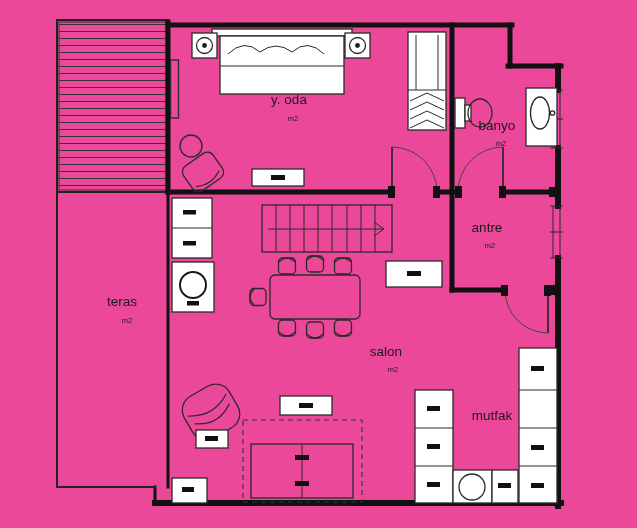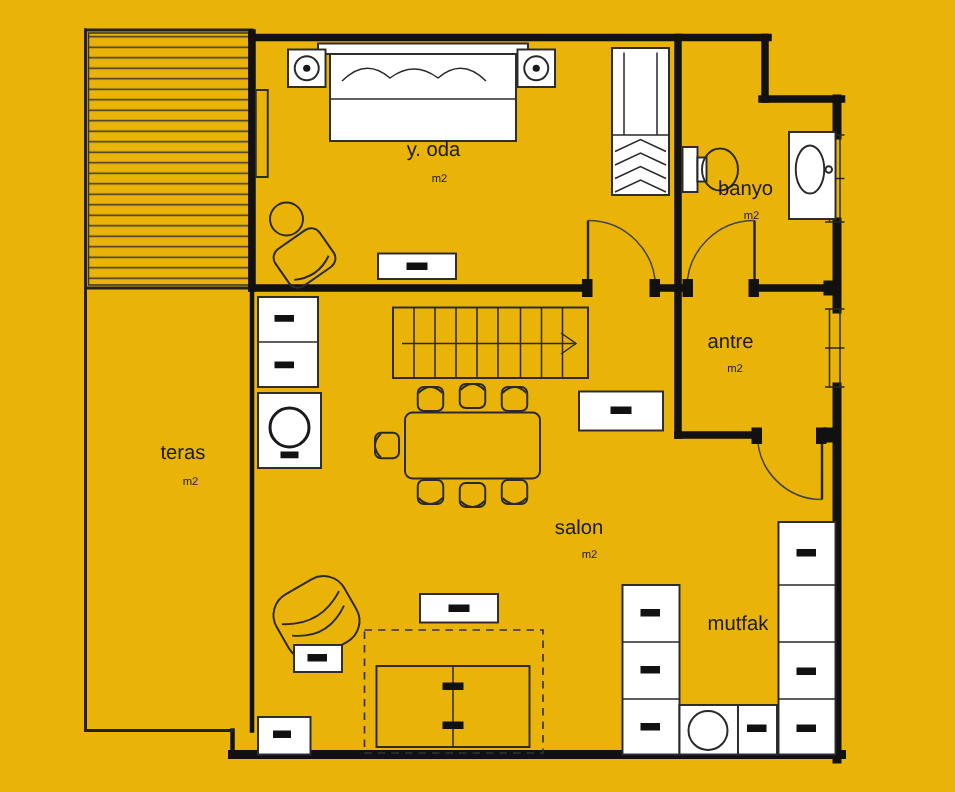--- a/index.html
+++ b/index.html
@@ -1,19 +1,19 @@
 <!DOCTYPE html>
 <html><head>
 <meta charset="utf-8">
 <style>
   html,body{margin:0;padding:0;background:#ffffff;}
   .canvas{
     position:relative;
     width:637px;height:528px;
-    background:#eab308;
+    background:#ec4899;
     font-family:"Liberation Sans", sans-serif;
     overflow:hidden;
   }
   svg{display:block;}
   
   .w6{stroke:#111;stroke-width:6;fill:none;stroke-linecap:square;}
   .w5{stroke:#111;stroke-width:5;fill:none;stroke-linecap:square;}
   .w3{stroke:#111;stroke-width:3;fill:none;stroke-linecap:square;}
   .w2{stroke:#222;stroke-width:2;fill:none;stroke-linecap:square;}
   

